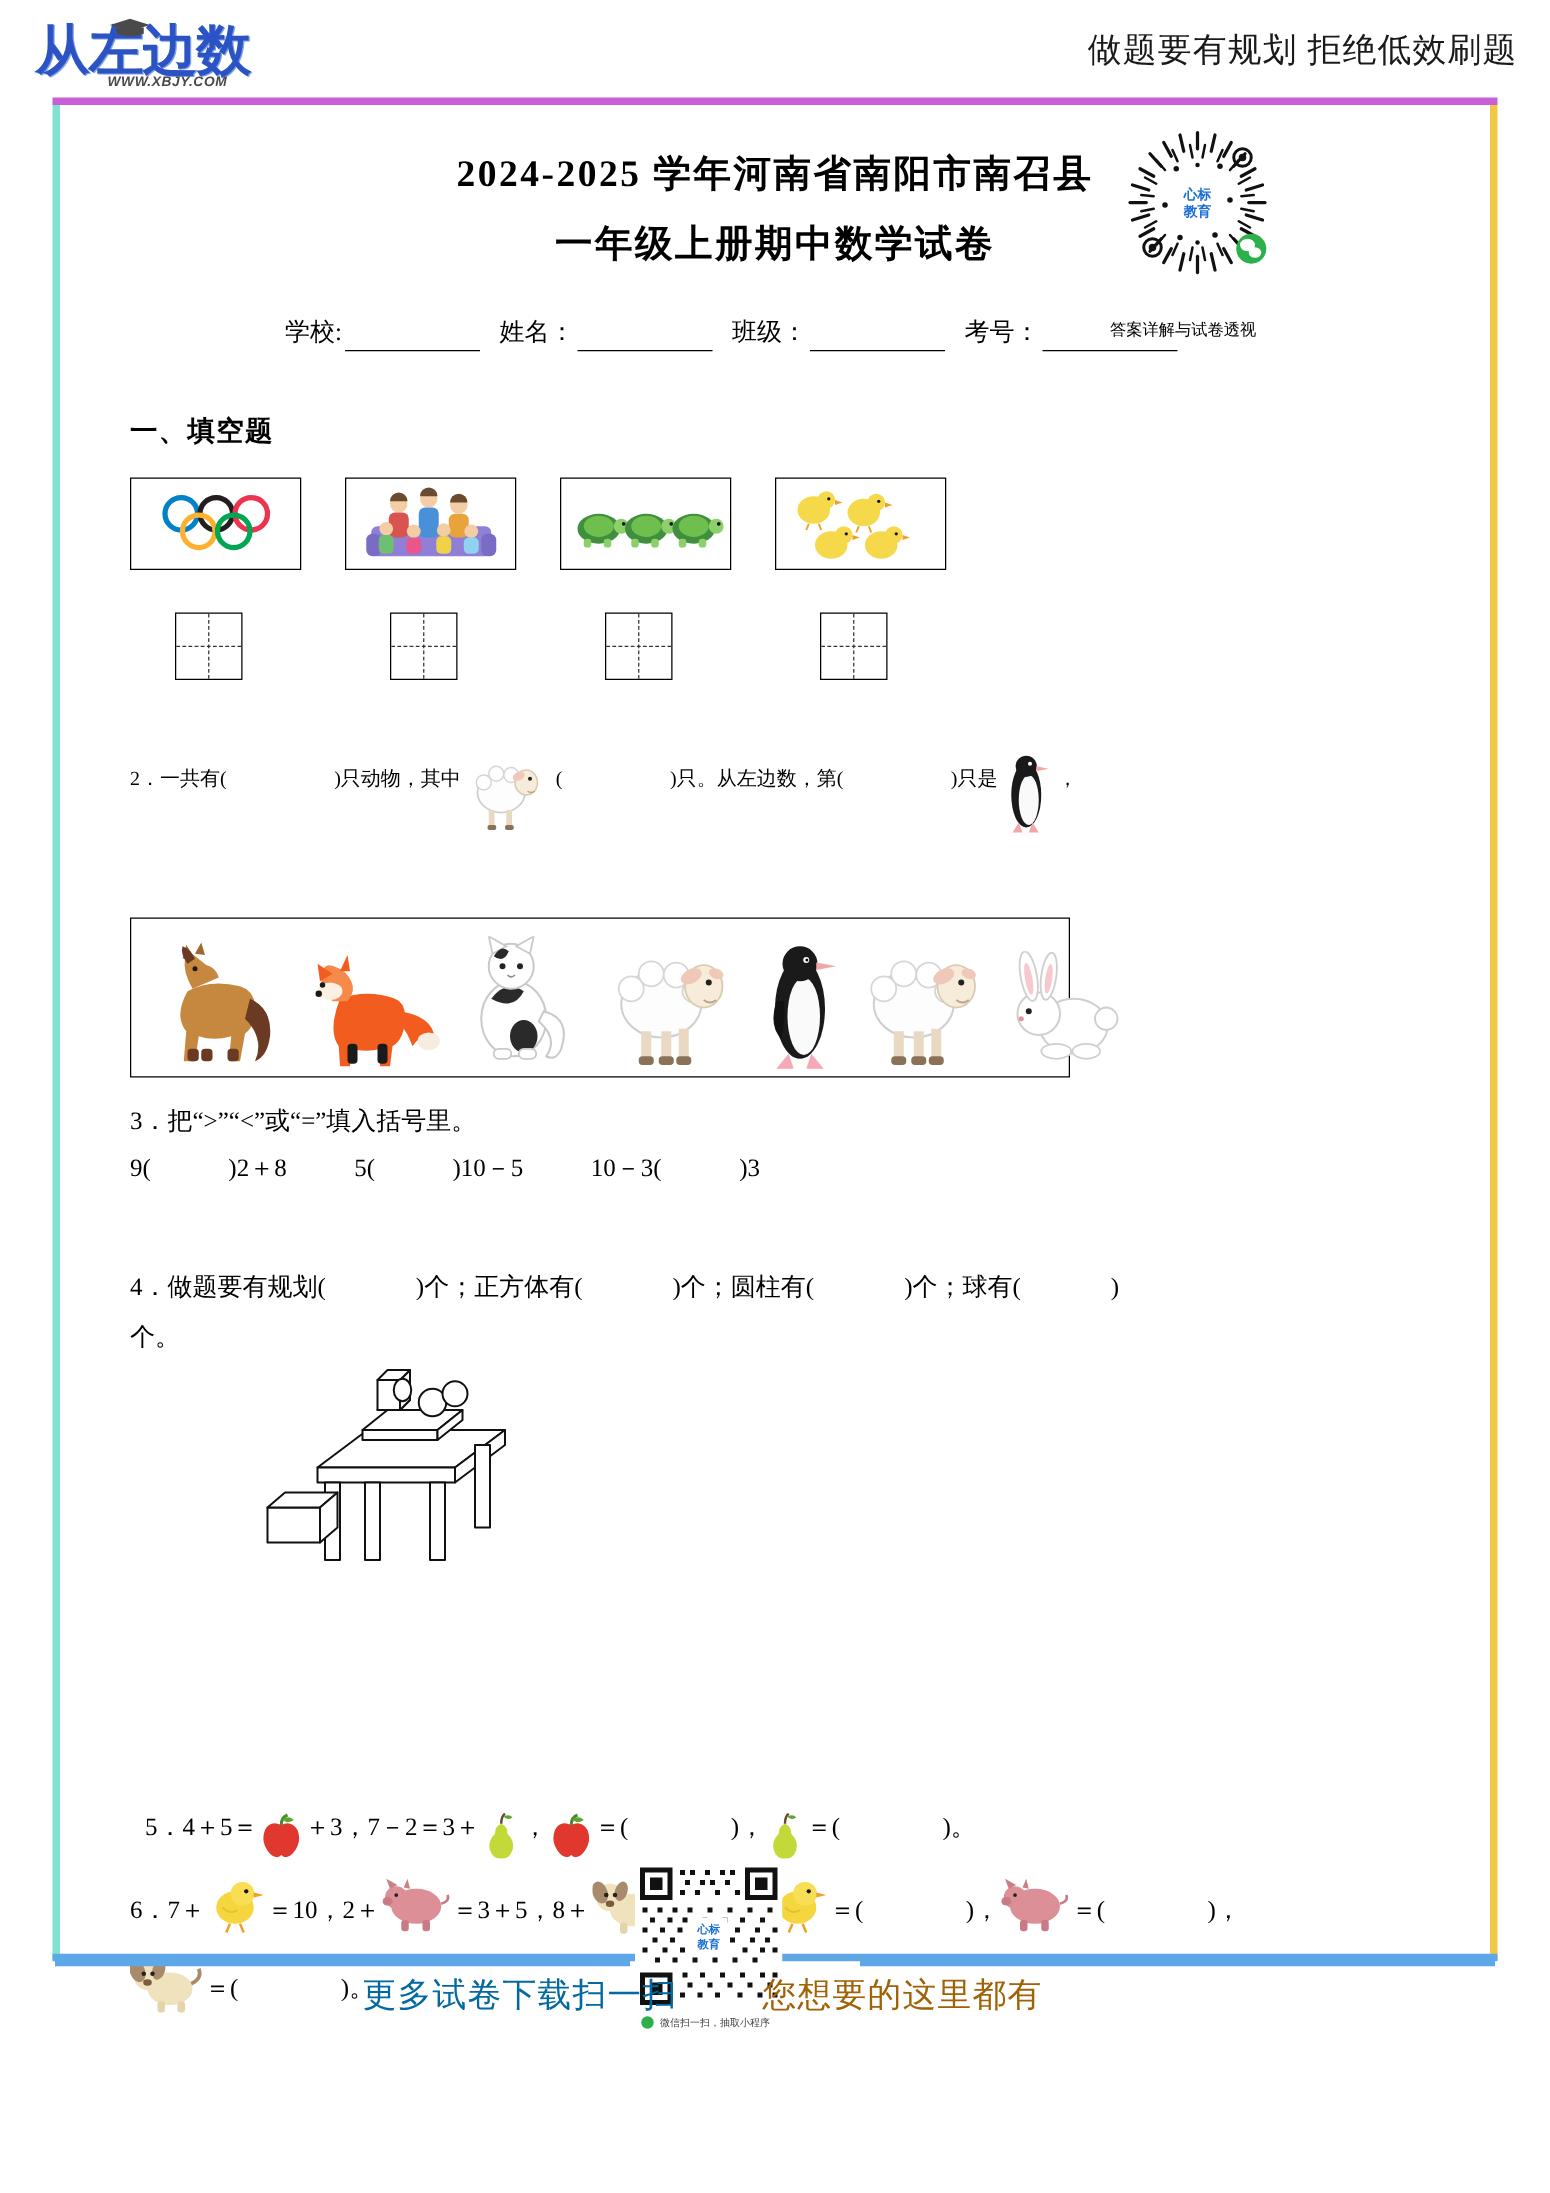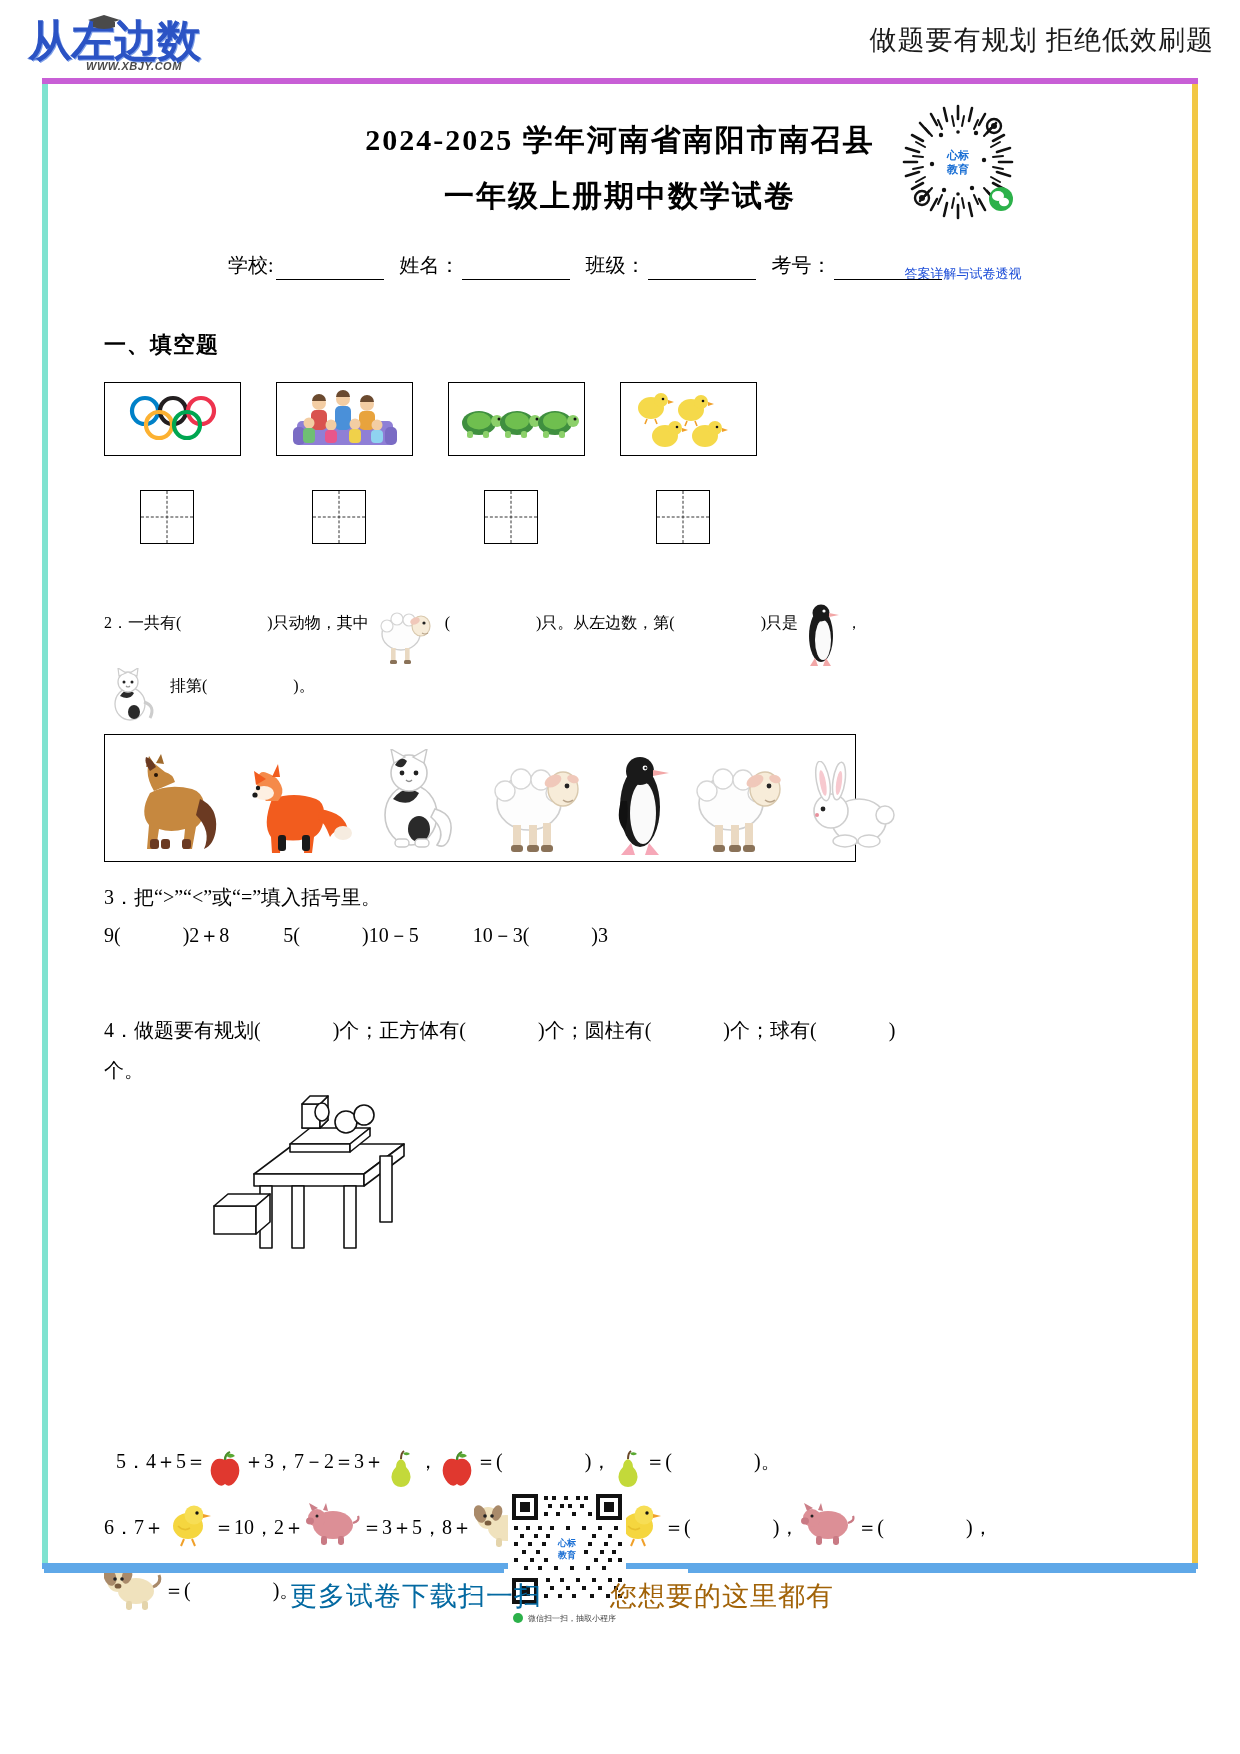--- a/index.html
+++ b/index.html
@@ -31,43 +31,43 @@
     position:absolute; left:59px; top:-2px; width:34px; height:16px;
   }
   #logo-url {
     position:absolute; left:58px; top:44px;
     font-family:"Liberation Sans","DejaVu Sans",sans-serif;
     font-style:italic; font-weight:bold; font-size:11px;
     color:#4a4a4a; letter-spacing:.5px;
   }
   #slogan {
     position:absolute; right:26px; top:22px;
-    font-family:Liberation Sans, sans-serif;
+    font-family:Liberation Serif, serif;
     font-size:27px; color:#1a1a1a; letter-spacing:1px;
   }
 
   
   #frame-top   { position:absolute; left:42px;  top:78px;   width:1156px; height:6px;  background:#c85fd6; }
   #frame-left  { position:absolute; left:42px;  top:84px;   width:6px;    height:1484px; background:#7fe3d0; }
   #frame-right { position:absolute; left:1192px;top:84px;   width:6px;    height:1484px; background:#f2c744; }
   #frame-bot   { position:absolute; left:42px;  top:1563px; width:1156px; height:6px;  background:#5fa8e8; }
 
   
   #title-block { position:absolute; left:0; top:112px; width:1240px; text-align:center; }
   .doc-title {
     font-family:"Liberation Serif","DejaVu Serif",serif;
     font-size:30px; font-weight:bold; letter-spacing:2px; line-height:56px;
   }
 
   
   #radial-qr { position:absolute; left:898px; top:102px; width:120px; height:120px; }
   #qr-answer-label {
-    position:absolute; left:888px; top:255px; width:150px; text-align:center;
+    position:absolute; left:888px; top:255px; width:150px; 
     font-family:"Liberation Sans","DejaVu Sans",sans-serif;
-    font-size:13px; color:#1d4ed8;margin-top:10px;
+    font-size:13px; color:#000000;
   }
 
   
   #info-line {
     position:absolute; left:228px; top:252px; width:660px;
     font-size:20px; white-space:nowrap;
   }
   #info-line .fld { margin-right:2px; }
   #info-line .blank {
     display:inline-block; border-bottom:1.5px solid #000;
@@ -441,35 +441,20 @@
         <circle cx="19" cy="11" r="8.5" fill="#1a1a1a"></circle>
         <circle cx="22" cy="9" r="1.6" fill="#fff"></circle>
         <polygon points="27,11 37,13 27,15" fill="#f2a7a7"></polygon>
         <path d="M13 56 l-5 8 h8 z" fill="#f2a7a7"></path>
         <path d="M24 56 l5 8 h-8 z" fill="#f2a7a7"></path>
       </svg>
 
       <span>，</span>
     </div>
 
-    <div id="q2-l2">
-      <svg class="inline-ani" width="58" height="58" viewBox="0 0 58 58" style="margin:0 4px -20px 0;">
-        <ellipse cx="26" cy="36" rx="15" ry="16" fill="#fff" stroke="#cdcdcd" stroke-width="1.3"></ellipse>
-        <path d="M16 28 q6 -9 14 -3 q-4 8 -14 3" fill="#2a2a2a"></path>
-        <ellipse cx="30" cy="44" rx="6" ry="7" fill="#2a2a2a"></ellipse>
-        <circle cx="24" cy="14" r="10" fill="#fff" stroke="#cdcdcd" stroke-width="1.3"></circle>
-        <polygon points="15,8 14,0 22,5" fill="#fff" stroke="#cdcdcd" stroke-width="1.2"></polygon>
-        <polygon points="33,8 34,0 26,5" fill="#fff" stroke="#cdcdcd" stroke-width="1.2"></polygon>
-        <circle cx="20" cy="14" r="1.5" fill="#222"></circle>
-          <circle cx="28" cy="14" r="1.5" fill="#222"></circle>
-        <path d="M22 18 q2 2 4 0" stroke="#999" stroke-width="1.1" fill="none"></path>
-        <path d="M40 34 q12 4 6 16" stroke="#cdcdcd" stroke-width="3" fill="none"></path>
-      </svg>
-      <span>排第(</span><span class="pblank">&nbsp;</span><span>)。</span>
-    </div>
   </div>
 
   <div id="animal-strip">
 
     <div class="cell" style="left:14px; width:110px;">
       <svg width="108" height="104" viewBox="0 0 108 104">
         <path d="M30 40 q18 -10 42 -4 q10 3 12 14 q2 16 -8 24 l-4 22 h-9 l2 -20 q-14 4 -26 0 l-3 20 h-9 l2 -24 q-10 -12 1 -32 z" fill="#c6883f"></path>
         <path d="M34 38 q-8 -14 -6 -24 q1 -6 7 -3 l10 8 q8 2 10 10 z" fill="#c6883f"></path>
         <path d="M26 14 l3 -11 l6 9 z" fill="#a06a2c"></path>
         <path d="M36 10 l5 -9 l3 10 z" fill="#a06a2c"></path>

